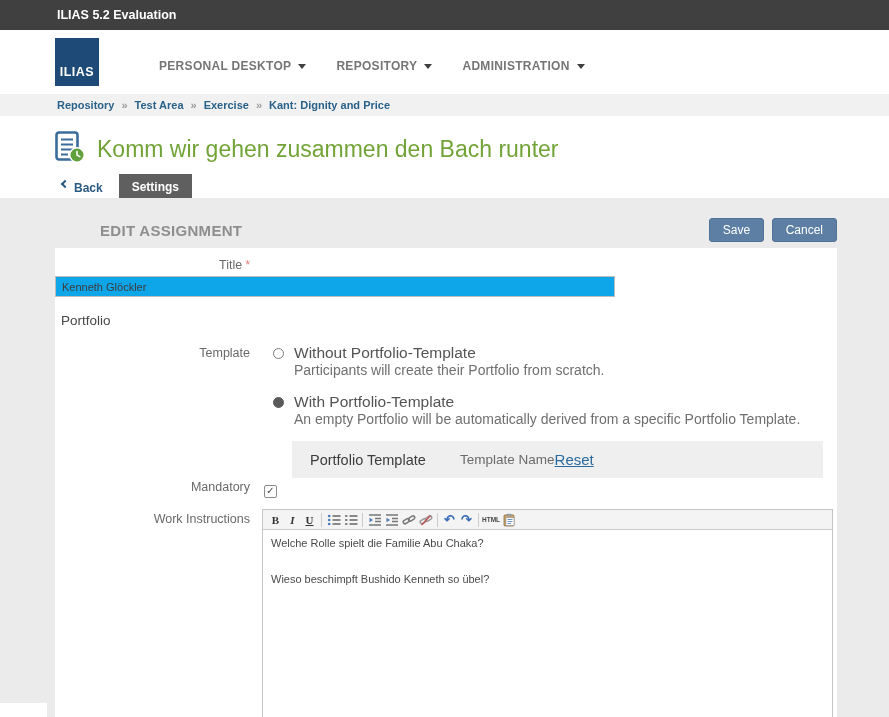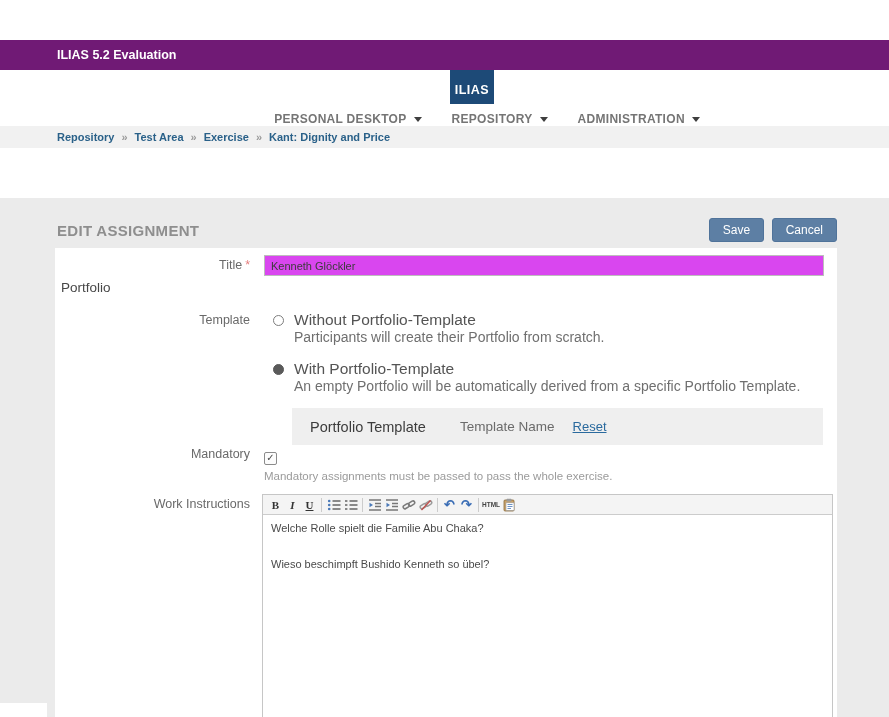--- a/index.html
+++ b/index.html
@@ -5,25 +5,25 @@
   * { box-sizing: border-box; }
   html,body { margin:0; padding:0; }
   body {
     width:889px; height:717px; position:relative; overflow:hidden;
     background:#fff; font-family:"Liberation Sans", sans-serif;
     -webkit-font-smoothing:antialiased;
   }
   a { text-decoration:none; }
 
   
-  .topbar { height:30px; background:#701a75; display:flex; align-items:center; padding-left:57px;margin-top:40px; }
+  .topbar { height:30px; background:#404040; display:flex; align-items:center; padding-left:57px; }
   .topbar .app-title { color:#fff; font-size:12.5px; font-weight:bold; }
 
   
-  .nav { height:56px; background:#fff; display:flex; align-items:center; padding-left:55px;flex-direction:column; }
+  .nav { height:64px; background:#fff; display:flex; align-items:center; padding-left:55px; }
   .logo { width:44px; height:48px; background:#1d4a77; color:#fff; display:flex; align-items:flex-end;
           justify-content:center; padding-bottom:7px; font-size:12.5px; font-weight:bold; letter-spacing:.5px; cursor:pointer; }
   .nav-items { display:flex; margin-left:16px; margin-top:8px;padding-left:44px; }
   .nav-item { display:flex; align-items:center; margin-right:30px; cursor:pointer;
               font-size:12px; font-weight:600; letter-spacing:.3px; color:#757575; }
   .caret { width:0; height:0; border-left:4px solid transparent; border-right:4px solid transparent;
            border-top:5px solid #3f3f3f; margin-left:7px; margin-top:1px; }
 
   
   .breadcrumb { height:22px; background:#f1f1f1; display:flex; align-items:center; padding-left:57px;
@@ -40,58 +40,58 @@
             display:flex; align-items:flex-end; }
   .back-link { display:flex; align-items:flex-start; font-size:12px; font-weight:600; color:#2a5a82;
                margin:0 16px 5px 12px; cursor:pointer; }
   .chev-left { width:6px; height:6px; border-left:2px solid #2a5a82; border-bottom:2px solid #2a5a82;
                transform:rotate(45deg); margin-right:6px; }
   .tab { font-size:12px; font-weight:600; color:#4f6d85; padding:6px 13px; line-height:14px; cursor:pointer; }
   .tab.active { background:#5f5f5f; color:#fff; }
   .tab + .tab { margin-left:2px; }
 
   
-  .page-gray { position:absolute; top:198px; left:0; right:0; bottom:0; background:#ebebeb; }
+  .page-gray { position:absolute; top:198px; left:0; right:0; bottom:0; background:#ebebeb;padding-left:43px; }
   .form-head { display:flex; justify-content:space-between; align-items:center; padding:20px 52px 0 57px; }
   h2.section-heading { margin:0; font-size:15px; font-weight:600; letter-spacing:.3px; color:#8e8e8e; }
   .btns button { background:#5d7fa4; border:1px solid #50739a; border-radius:3px; color:#fff;
                  font-size:12px; padding:4px 13px; margin-left:3px; font-family:inherit; cursor:pointer; }
 
   
   .panel { position:absolute; top:50px; left:55px; width:782px; bottom:0; background:#fff;
            padding-top:7px; overflow:hidden; }
   .row { display:flex; }
   .lbl { width:209px; padding-right:14px; text-align:right; font-size:12.5px; color:#696969; flex-shrink:0; }
   .req { color:#e57d7d; margin-left:3px; }
   .content { flex:1; min-width:0; }
 
-  .row-title { margin-bottom:0; }
+  .row-title { margin-bottom:12px;flex-direction:column; }
   .row-title .lbl { line-height:21px; }
   input.text { width:560px; height:21px; border:1px solid #bdbdbd; font-size:11px; color:#3c3c3c;
-               padding:2px 6px; font-family:inherit; background:#d946ef; }
+               padding:2px 6px; font-family:inherit; background:#0ea5e9; }
 
   .row-type { margin-bottom:4px; }
   .row-type .lbl { line-height:24px; }
   .ro-value { font-size:13.5px; color:#474747; border-left:1px solid #dcdcdc; margin-left:-2px;
               padding:4px 0 4px 7px; line-height:16px; }
 
   .row-template .lbl { line-height:20px; padding-top:6px; }
   .row-template .content { padding-top:6px; }
   .opt { display:flex; margin-bottom:14px; }
   .radio { width:11px; height:11px; border-radius:50%; border:1px solid #7d7d7d; background:#fff;
            margin:5px 0 0 9px; flex-shrink:0; cursor:pointer; }
   .radio.checked { background:#5a5a5a; border-color:#5a5a5a; }
   .opt-body { margin-left:10px; }
   .opt-title { font-size:15.5px; color:#545454; line-height:20px; }
   .opt-byline { font-size:14px; color:#6f6f6f; line-height:15px; }
   .subform { margin:9px 0 0 28px; width:531px; height:37px; background:#efefef; display:flex;
              align-items:center; padding-left:18px; }
   .sf-label { width:150px; font-size:14.5px; color:#3c3c3c; }
   .sf-value { font-size:13.5px; color:#6b6b6b; }
-  .sf-reset { font-size:13px; color:#2a6a9e; text-decoration:underline; margin-left:18px; cursor:pointer; }
+  .sf-reset { font-size:15px; color:#2a6a9e; text-decoration:underline; margin-left:0; cursor:pointer; }
 
   .row-mandatory { margin-top:2px; }
   .row-mandatory .lbl { line-height:14px;text-align:right; }
   .checkbox { width:13px; height:13px; border:1px solid #8b8b8b; border-radius:2px; background:#fcfcfc;
               display:inline-flex; align-items:center; justify-content:center; font-size:10px;
               color:#4a4a4a; line-height:1; cursor:pointer; }
   .mand-byline { font-size:11.5px; color:#9b9b9b; margin-top:5px; line-height:13px; }
 
   .row-work { margin-top:11px; }
   .row-work .lbl { padding-top:3px; }
@@ -142,20 +142,31 @@
   <a href="#">Repository</a>
   <span class="sep">»</span>
   <a href="#">Test Area</a>
   <span class="sep">»</span>
   <a href="#">Exercise</a>
   <span class="sep">»</span>
   <a href="#">Kant: Dignity and Price</a>
 </div>
 
 <div class="header-sec">
+  <div class="title-row">
+    <span class="obj-icon">
+      <svg width="30" height="32" viewBox="0 0 30 32">
+        <rect x="1.5" y="1.5" width="21" height="27" rx="2.5" fill="#fff" stroke="#3a6d9c" stroke-width="2.6"></rect>
+        <path d="M6 8.5h12M6 13.5h12M6 18.5h12M6 23.5h7" stroke="#3a6d9c" stroke-width="2" fill="none"></path>
+        <circle cx="22" cy="24" r="7.2" fill="#61a13c" stroke="#fff" stroke-width="1.4"></circle>
+        <path d="M22 20.5V24l2.8 1.6" stroke="#fff" stroke-width="1.6" fill="none" stroke-linecap="round"></path>
+      </svg>
+    </span>
+    <h1 class="page-title">Komm wir gehen zusammen den Bach runter</h1>
+  </div>
   <div class="tabbar">
     <a href="#" class="back-link">
       <span class="chev-left"></span>
       <span>Back</span>
     </a>
     <div class="tab active">Settings</div>
   </div>
 </div>
 
 <div class="page-gray">
@@ -209,21 +220,20 @@
         </div>
       </div>
     </div>
 
     <div class="row row-mandatory">
       <div class="lbl">Mandatory</div>
       <div class="content">
         <span class="checkbox">
           <span>✓</span>
         </span>
-        <div class="mand-byline">Mandatory assignments must be passed to pass the whole exercise.</div>
       </div>
     </div>
 
     <div class="row row-work">
       <div class="lbl">Work Instructions</div>
       <div class="content">
         <div class="editor">
           <div class="toolbar">
             <span class="tb tb-serif">B</span>
             <span class="tb tb-serif tb-i">I</span>

